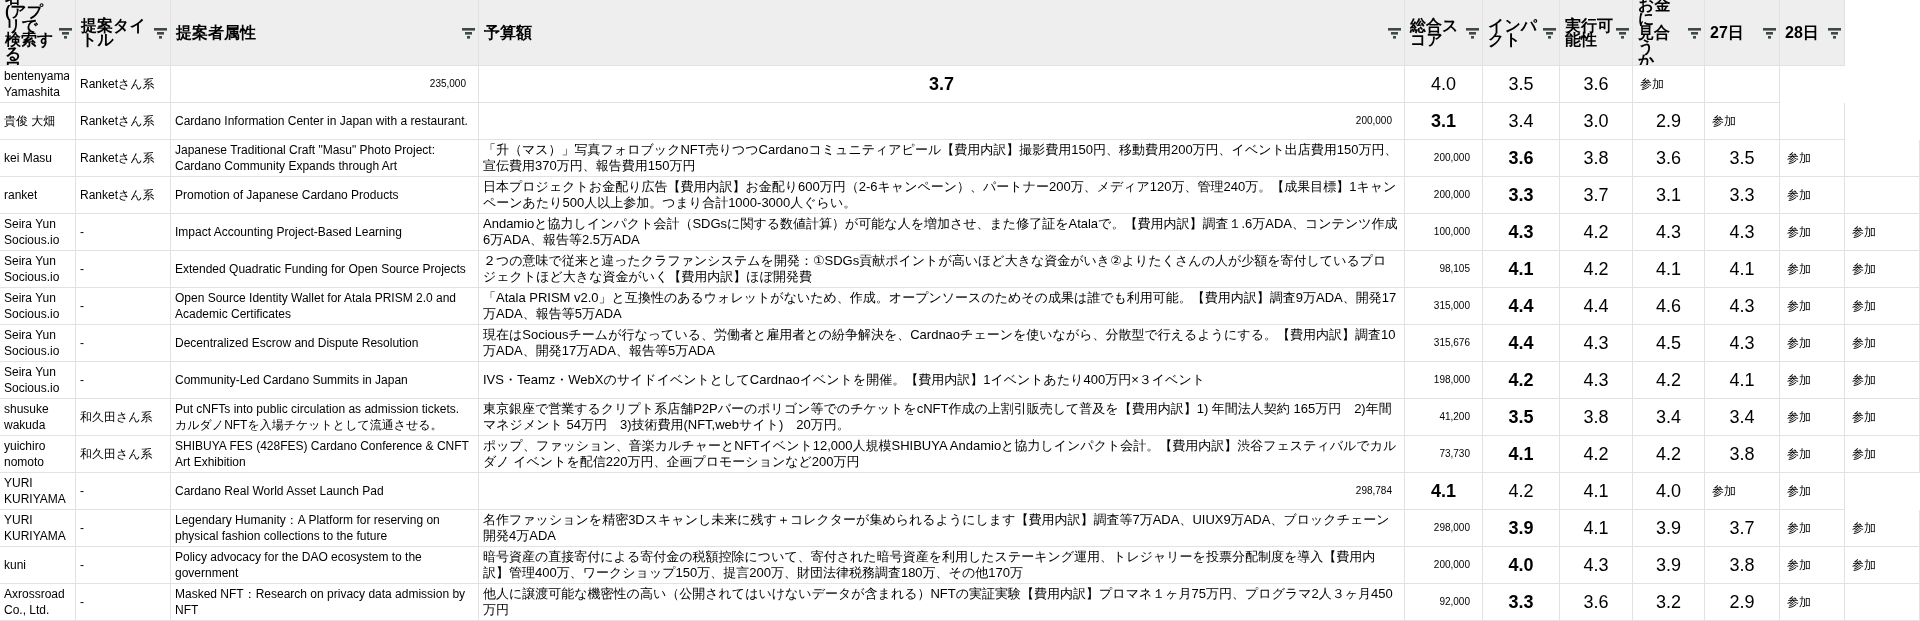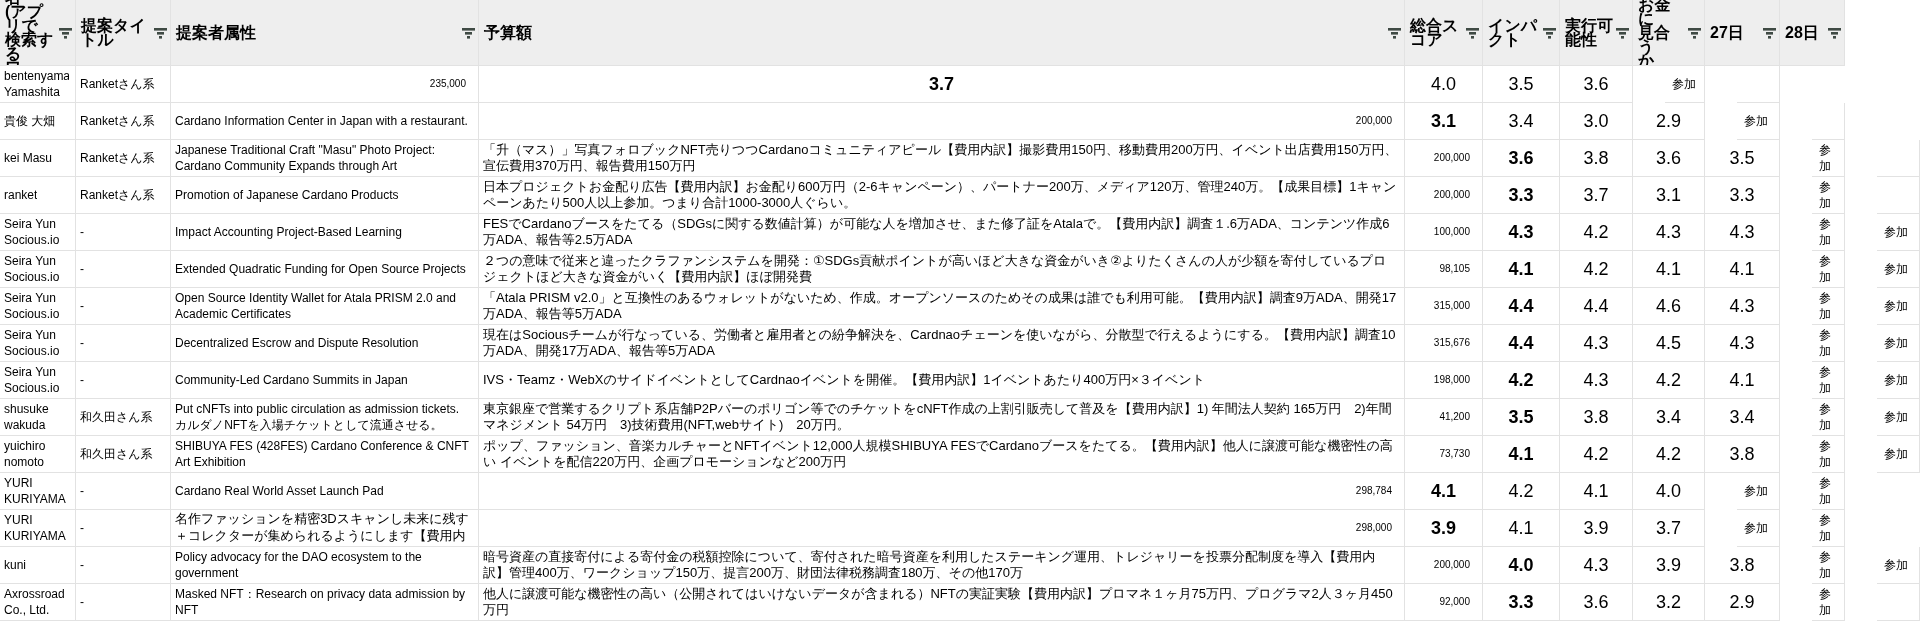--- a/index.html
+++ b/index.html
@@ -36,21 +36,21 @@
     font-size:12px;line-height:16px;
   }
   .ctext{display:block;max-height:34px;overflow:hidden;}
   .bcell.c-summary{font-size:13px;}
   .bcell.c-summary .ctext{line-height:16.5px;max-height:34px;}
   .bcell.c-budget{justify-content:flex-end;padding-right:12px;font-size:10px;}
   .bcell.c-total_score,.bcell.c-impact,.bcell.c-feasibility,.bcell.c-value_for_money{
     justify-content:center;padding:0;font-size:18px;
   }
   .bcell.c-total_score{font-weight:700;}
-  .bcell.c-day27,.bcell.c-day28{padding-left:7px;margin-left:32px;}
+  .bcell.c-day27,.bcell.c-day28{padding-left:7px;}
 </style>
 </head>
 <body>
 
 <div class="sheet">
   <div class="row hrow">
       <div class="hcell c-proposer">
         <span class="hlabel">提出者名
 (アプリで
 検索する
@@ -275,21 +275,21 @@
         <div class="bcell c-proposer">
           <span class="ctext">Seira Yun Socious.io</span>
         </div>
         <div class="bcell c-attribute">
           <span class="ctext">-</span>
         </div>
         <div class="bcell c-title">
           <span class="ctext">Impact Accounting Project-Based Learning</span>
         </div>
         <div class="bcell c-summary">
-          <span class="ctext">FESでCardanoブースをたてる（SDGsに関する数値計算）が可能な人を増加させ、また修了証をAtalaで。【費用内訳】調査１.6万ADA、コンテンツ作成6万ADA、報告等2.5万ADA</span>
+          <span class="ctext">Andamioと協力しインパクト会計（SDGsに関する数値計算）が可能な人を増加させ、また修了証をAtalaで。【費用内訳】調査１.6万ADA、コンテンツ作成6万ADA、報告等2.5万ADA</span>
         </div>
         <div class="bcell c-budget">
           <span class="ctext">100,000</span>
         </div>
         <div class="bcell c-total_score">
           <span class="ctext">4.3</span>
         </div>
         <div class="bcell c-impact">
           <span class="ctext">4.2</span>
         </div>
@@ -485,21 +485,21 @@
         <div class="bcell c-proposer">
           <span class="ctext">yuichiro nomoto</span>
         </div>
         <div class="bcell c-attribute">
           <span class="ctext">和久田さん系</span>
         </div>
         <div class="bcell c-title">
           <span class="ctext">SHIBUYA FES (428FES) Cardano Conference &amp; CNFT Art Exhibition</span>
         </div>
         <div class="bcell c-summary">
-          <span class="ctext">ポップ、ファッション、音楽カルチャーとNFTイベント12,000人規模SHIBUYA FESでCardanoブースをたてる。【費用内訳】他人に譲渡可能な機密性の高い イベントを配信220万円、企画プロモーションなど200万円</span>
+          <span class="ctext">ポップ、ファッション、音楽カルチャーとNFTイベント12,000人規模SHIBUYA Andamioと協力しインパクト会計。【費用内訳】渋谷フェスティバルでカルダノ イベントを配信220万円、企画プロモーションなど200万円</span>
         </div>
         <div class="bcell c-budget">
           <span class="ctext">73,730</span>
         </div>
         <div class="bcell c-total_score">
           <span class="ctext">4.1</span>
         </div>
         <div class="bcell c-impact">
           <span class="ctext">4.2</span>
         </div>
@@ -547,20 +547,23 @@
         <div class="bcell c-day28">
           <span class="ctext">参加</span>
         </div>
       </div>
       <div class="row brow">
         <div class="bcell c-proposer">
           <span class="ctext">YURI KURIYAMA</span>
         </div>
         <div class="bcell c-attribute">
           <span class="ctext">-</span>
+        </div>
+        <div class="bcell c-title">
+          <span class="ctext">Legendary Humanity：A Platform for reserving on physical fashion collections to the future</span>
         </div>
         <div class="bcell c-summary">
           <span class="ctext">名作ファッションを精密3Dスキャンし未来に残す＋コレクターが集められるようにします【費用内訳】調査等7万ADA、UIUX9万ADA、ブロックチェーン開発4万ADA</span>
         </div>
         <div class="bcell c-budget">
           <span class="ctext">298,000</span>
         </div>
         <div class="bcell c-total_score">
           <span class="ctext">3.9</span>
         </div>

